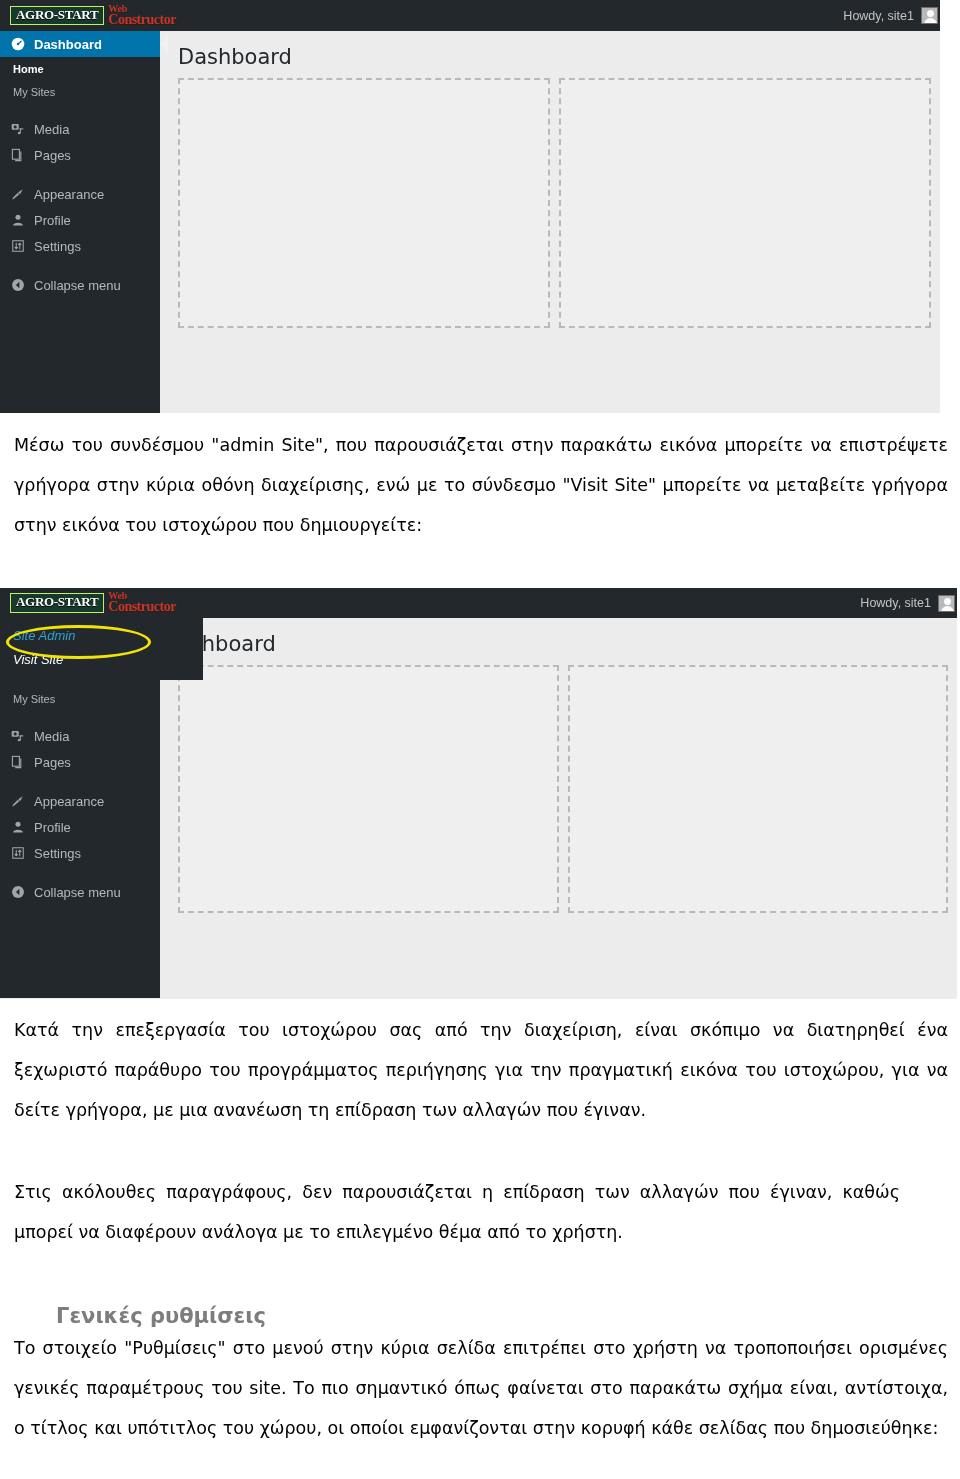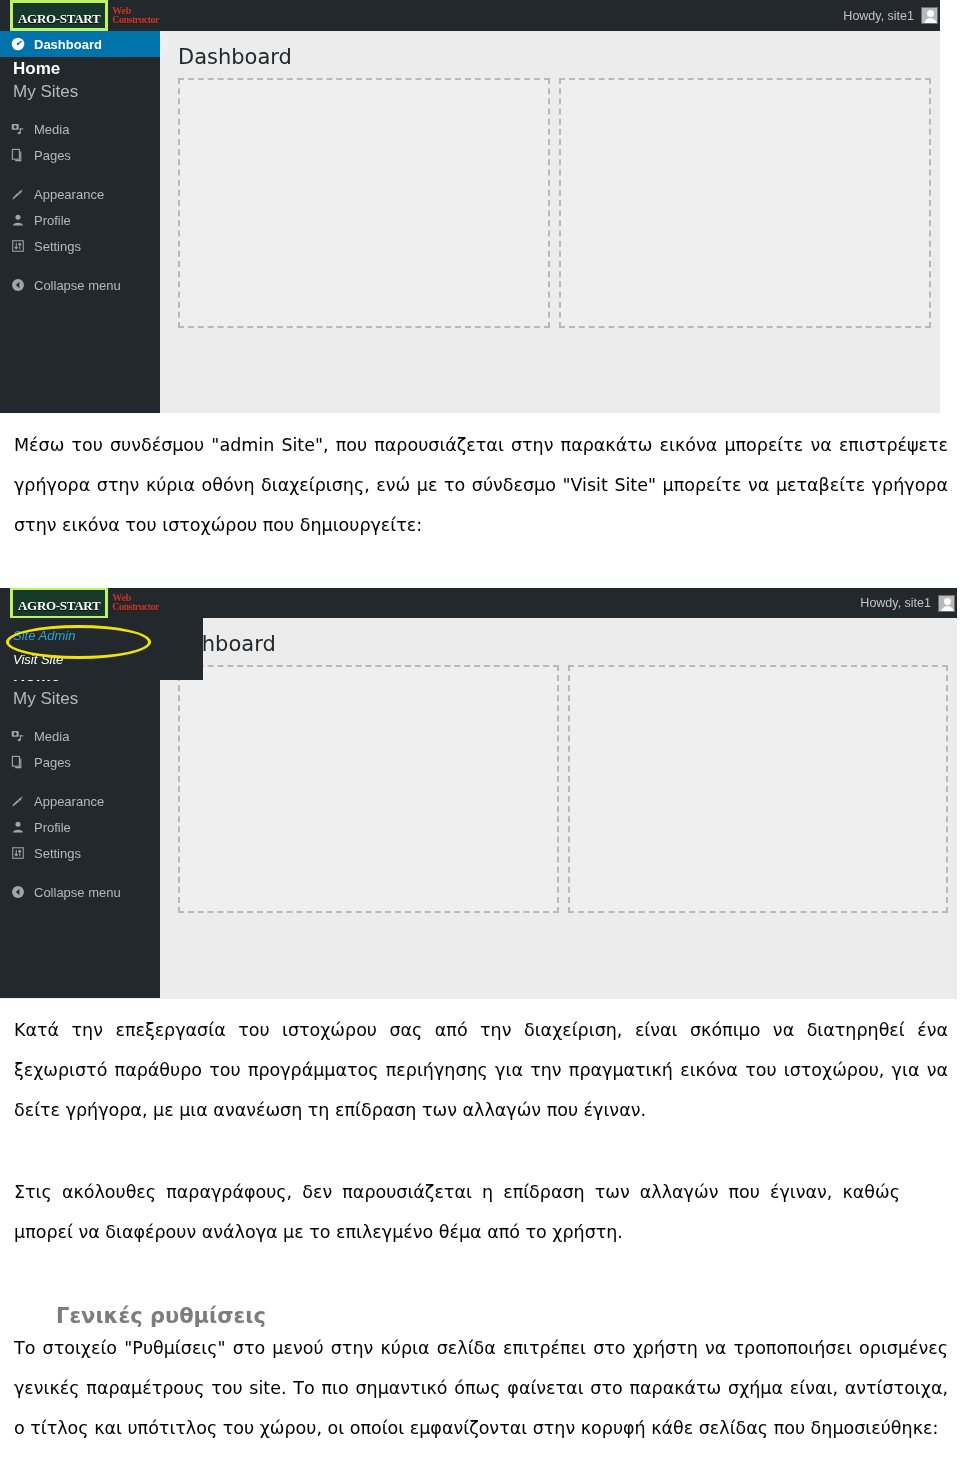--- a/index.html
+++ b/index.html
@@ -32,35 +32,35 @@
     height:100%;
     gap:4px;
   }
   .logo-agro {
     background:#17392b;
     color:#ffffff;
     font-family:"Liberation Serif", serif;
     font-weight:bold;
     font-size:13px;
     letter-spacing:-0.3px;
-    padding:9px 5px 2px 5px;
+    padding:1px 5px 2px 5px;
     line-height:1.15;
-    border:3px solid #bef264;
+    border:1px solid #bef264;
     text-shadow:0 1px 0 #000;
   }
   .logo-wc {
     font-family:"Liberation Serif", serif;
     font-weight:bold;
     color:#c0392b;
     line-height:0.88;
     text-align:left;
     text-shadow:0 1px 0 #3a1410;
   }
   .logo-wc .l1 { display:block; font-size:10px; letter-spacing:-0.2px; }
-  .logo-wc .l2 { display:block; font-size:10px; letter-spacing:-0.5px;text-align:right; }
+  .logo-wc .l2 { display:block; font-size:14px; letter-spacing:-0.5px;text-align:right; }
 
   .howdy {
     margin-left:auto;
     display:flex; align-items:center; gap:7px;
     padding-right:2px;
     color:#c3c4c6;
     font-size:12.5px;
   }
   .avatar {
     width:17px; height:17px;
@@ -102,21 +102,21 @@
     color:#ffffff;
     font-weight:bold;
   }
   .menu-item.current:after {
     content:"";
     position:absolute; right:-8px; top:50%;
     margin-top:-8px;
     border:8px solid transparent;
     border-right-color:#f1f1f1;
   }
-  .menu-item.sub { padding-left:13px; font-size:17px; height:23px; }
+  .menu-item.sub { padding-left:13px; font-size:11px; height:23px; }
   .menu-item.sub.bold { color:#ffffff; font-weight:bold; }
   .menu-gap { height:13px; }
   .menu-icon {
     width:15px; height:15px;
     display:inline-flex; align-items:center; justify-content:center;
     color:#a0a5aa;
     flex:0 0 15px;
   }
   .menu-item.current .menu-icon { color:#fff; }
 

